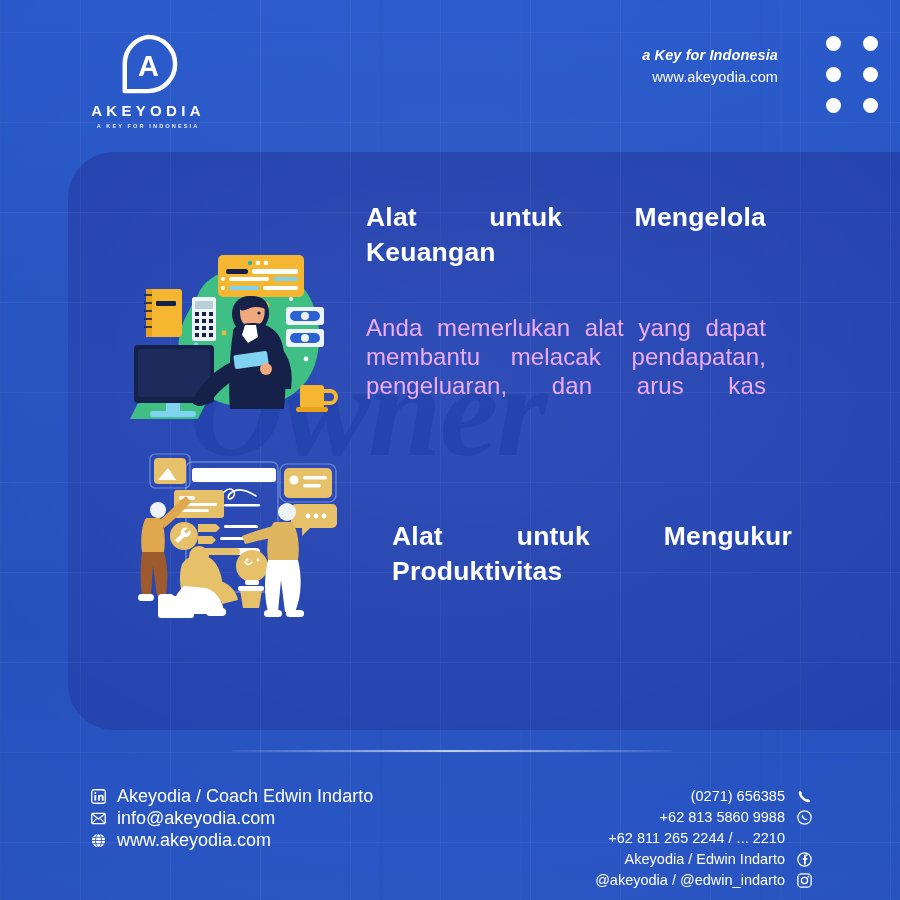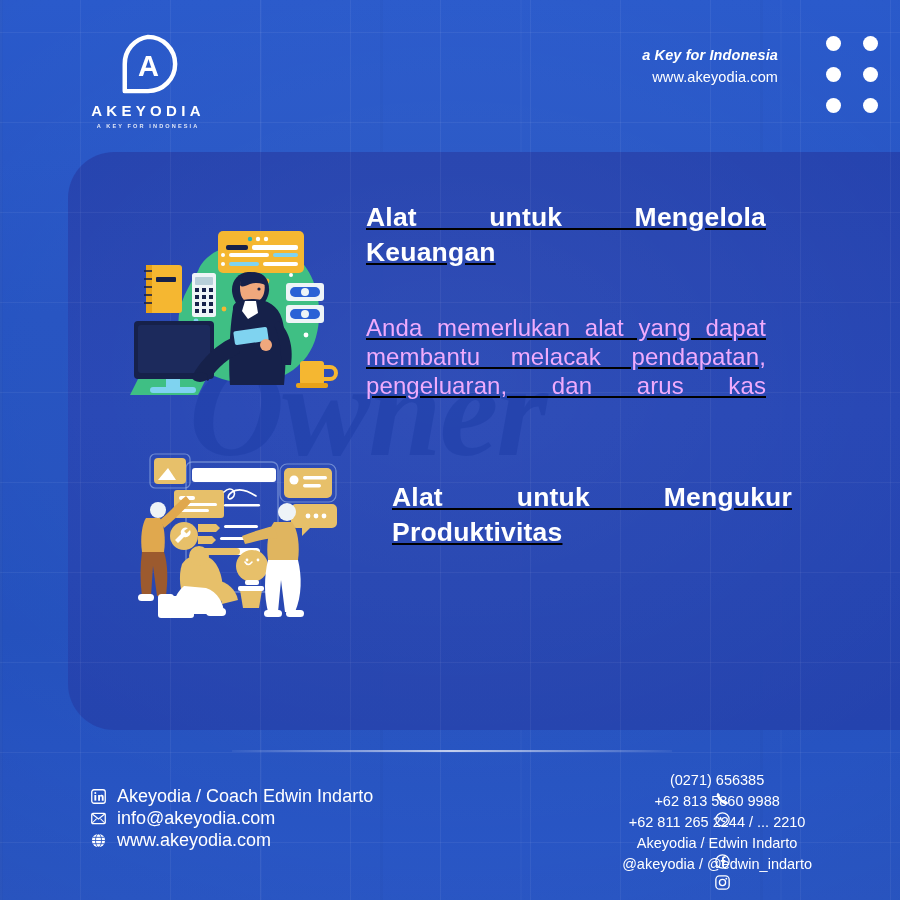--- a/index.html
+++ b/index.html
@@ -51,42 +51,42 @@
         gap:16px 22px;}
   .dot{width:15px;height:15px;border-radius:50%;background:#ffffff;}
 
   
   .watermark{position:absolute;left:170px;top:352px;width:560px;height:130px;
     font-family:Liberation Serif, serif;font-style:italic;font-weight:700;
     font-size:132px;line-height:118px;color:#1e3ea8;opacity:.55;letter-spacing:-2px;
     pointer-events:none;user-select:none;margin-left:19px;}
 
   
-  .block{position:absolute;display:flex;align-items:center;text-decoration:underline;}
+  .block{position:absolute;display:flex;align-items:flex-end;}
   .block-1{left:128px;top:200px;}
   .block-2{left:128px;top:440px;gap:26px;}
   .illu{width:218px;height:auto;flex:0 0 218px;}
   .copy{width:400px;margin-left:20px;}
   .copy h2{margin:0;color:#ffffff;font-size:26.5px;line-height:35px;font-weight:700;
     text-align:justify;letter-spacing:.2px;}
   .copy h2::after{content:"";display:inline-block;width:100%;}
   .copy p{margin:8px 0 0 0;color:#f0abfc;font-size:24px;line-height:29px;font-weight:400;
     text-align:justify;letter-spacing:.1px;}
   .copy p::after{content:"";display:inline-block;width:100%;}
 
   
   .divider{position:absolute;left:232px;top:750px;width:440px;height:2px;
     background:linear-gradient(90deg,rgba(255,255,255,.05),rgba(255,255,255,.72),rgba(255,255,255,.05));}
   .footer-left{position:absolute;left:90px;top:786px;}
   .f-row{display:flex;align-items:center;height:20px;margin-bottom:2px;}
   .f-ico{width:16px;height:16px;flex:0 0 16px;margin-right:11px;display:flex;align-items:center;justify-content:center;}
   .f-txt{color:#fff;font-size:18px;line-height:20px;white-space:nowrap;}
 
   .footer-right{position:absolute;right:88px;top:786px;}
-  .fr-row{display:flex;align-items:center;justify-content:flex-end;height:20px;margin-bottom:1px;flex-direction:column;}
+  .fr-row{display:flex;align-items:center;justify-content:flex-end;height:20px;margin-bottom:1px;}
   .fr-txt{color:#fff;font-size:14.5px;line-height:20px;white-space:nowrap;}
   .fr-ico{width:16px;height:16px;flex:0 0 16px;margin-left:11px;display:flex;align-items:center;justify-content:center;}
   .fr-ico.empty{visibility:hidden;}
 </style>
 </head>
 <body>
 
 <div class="poster">
 
   <div class="bg-base"></div>

